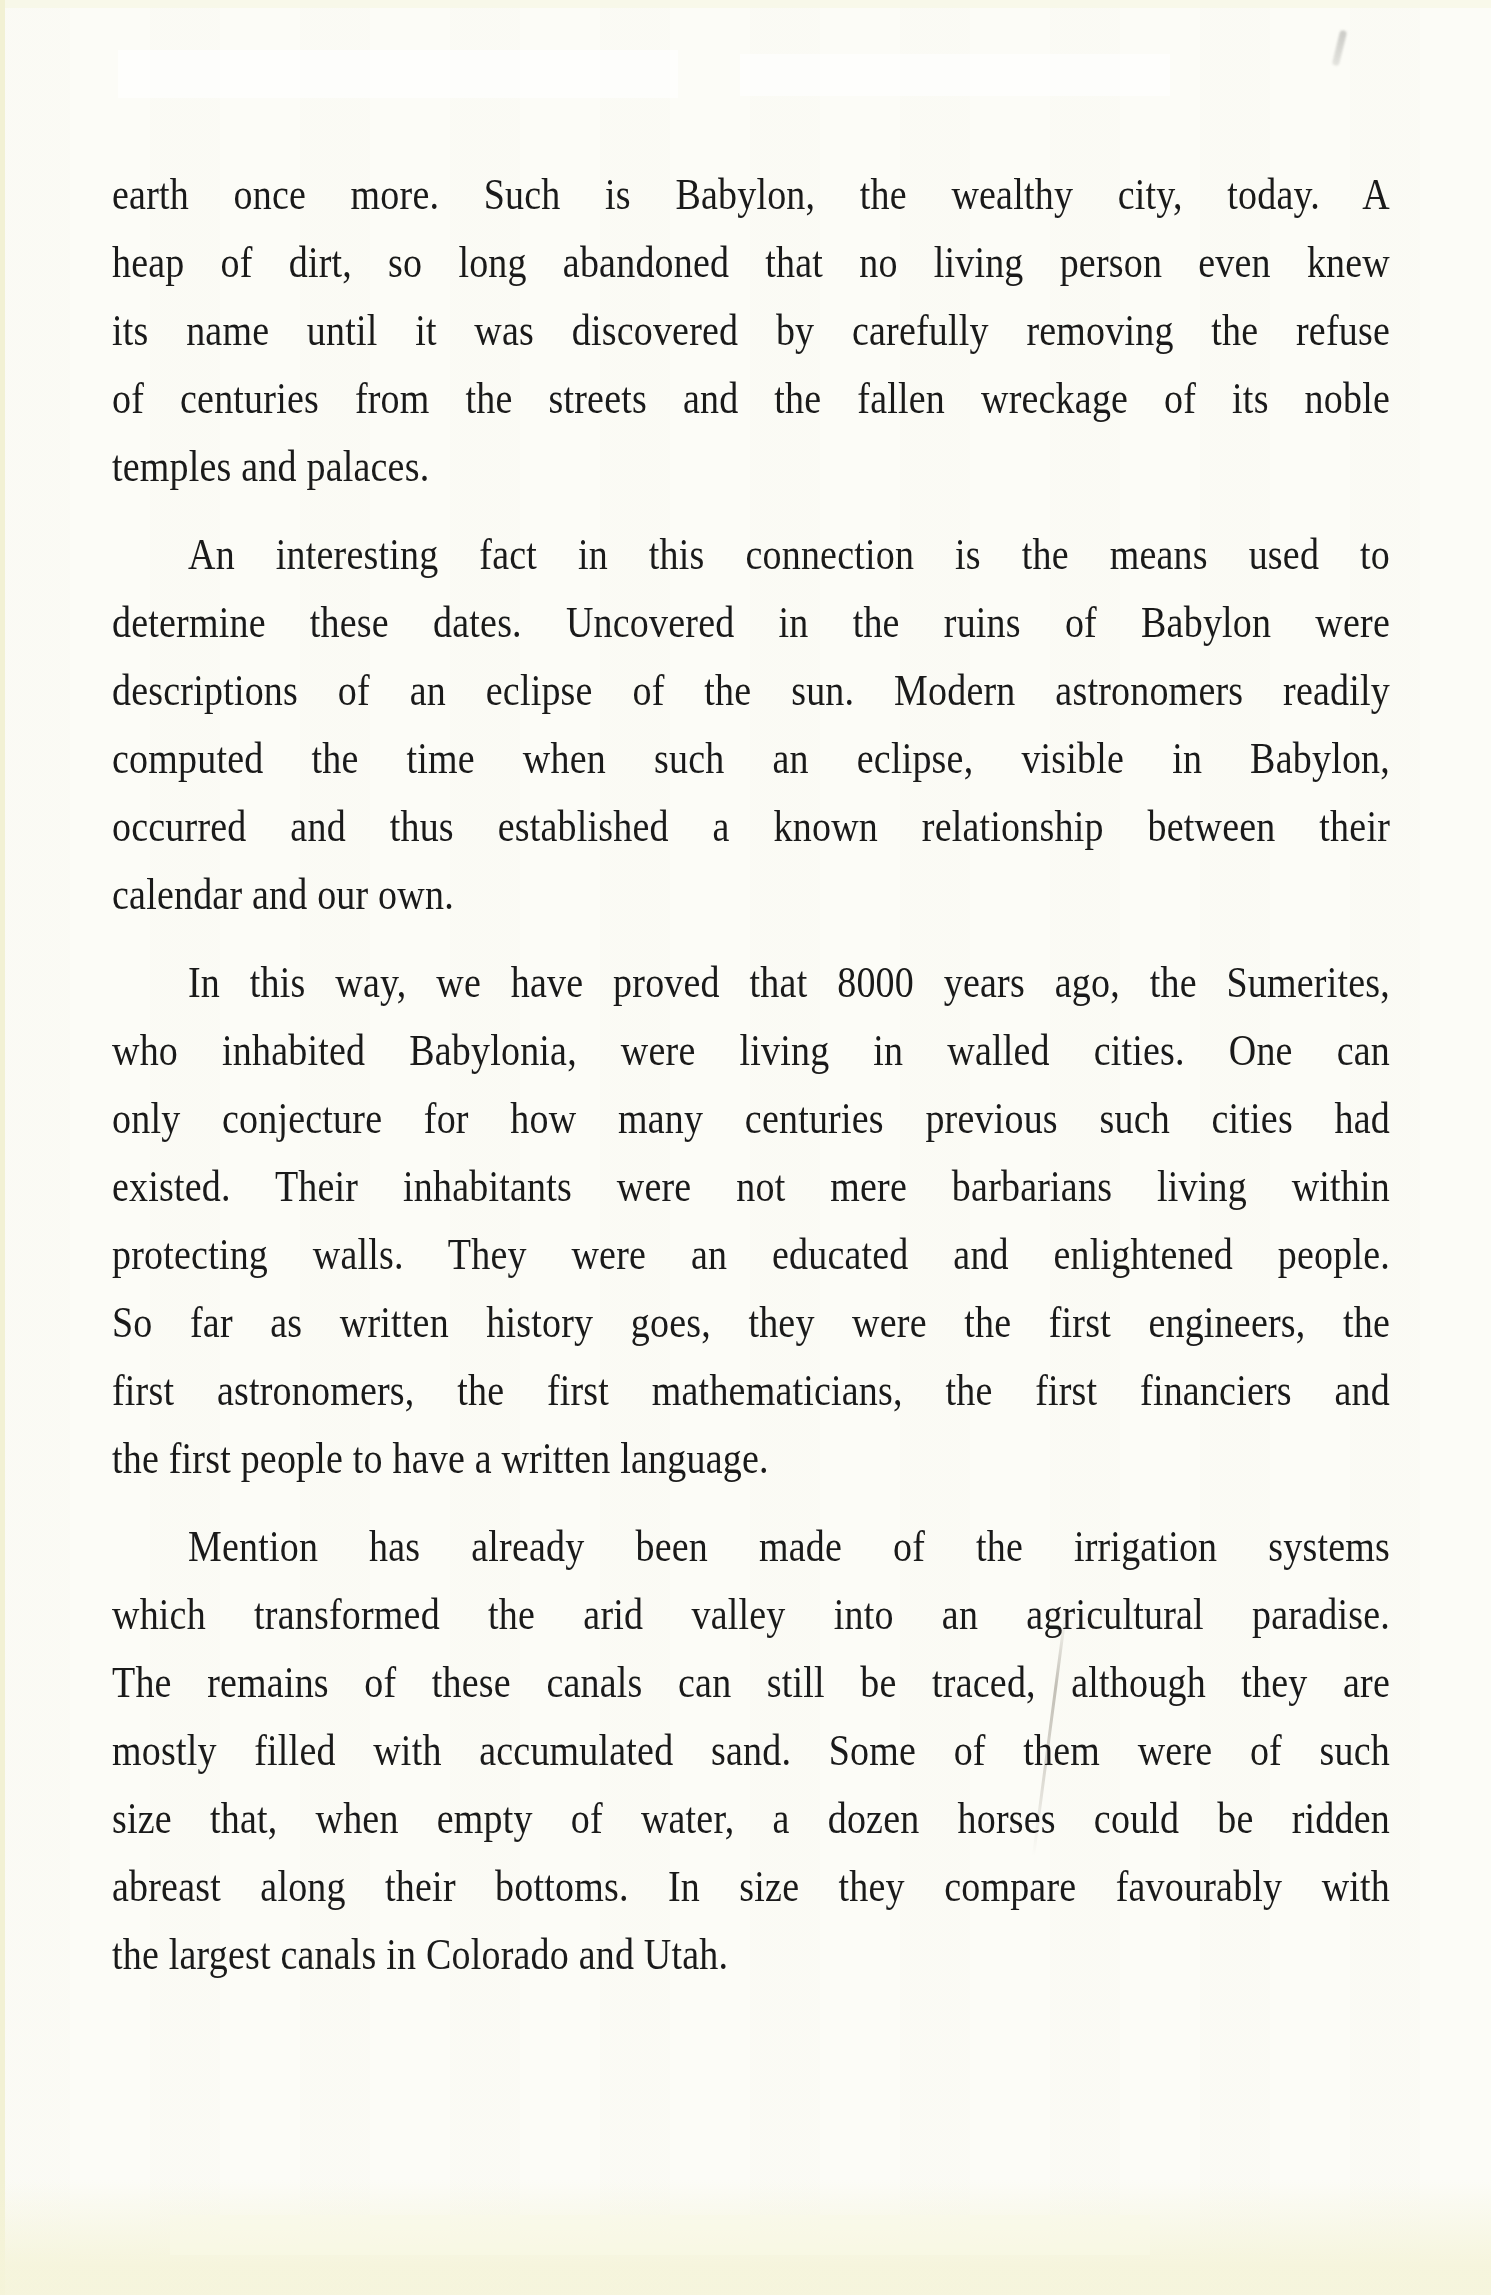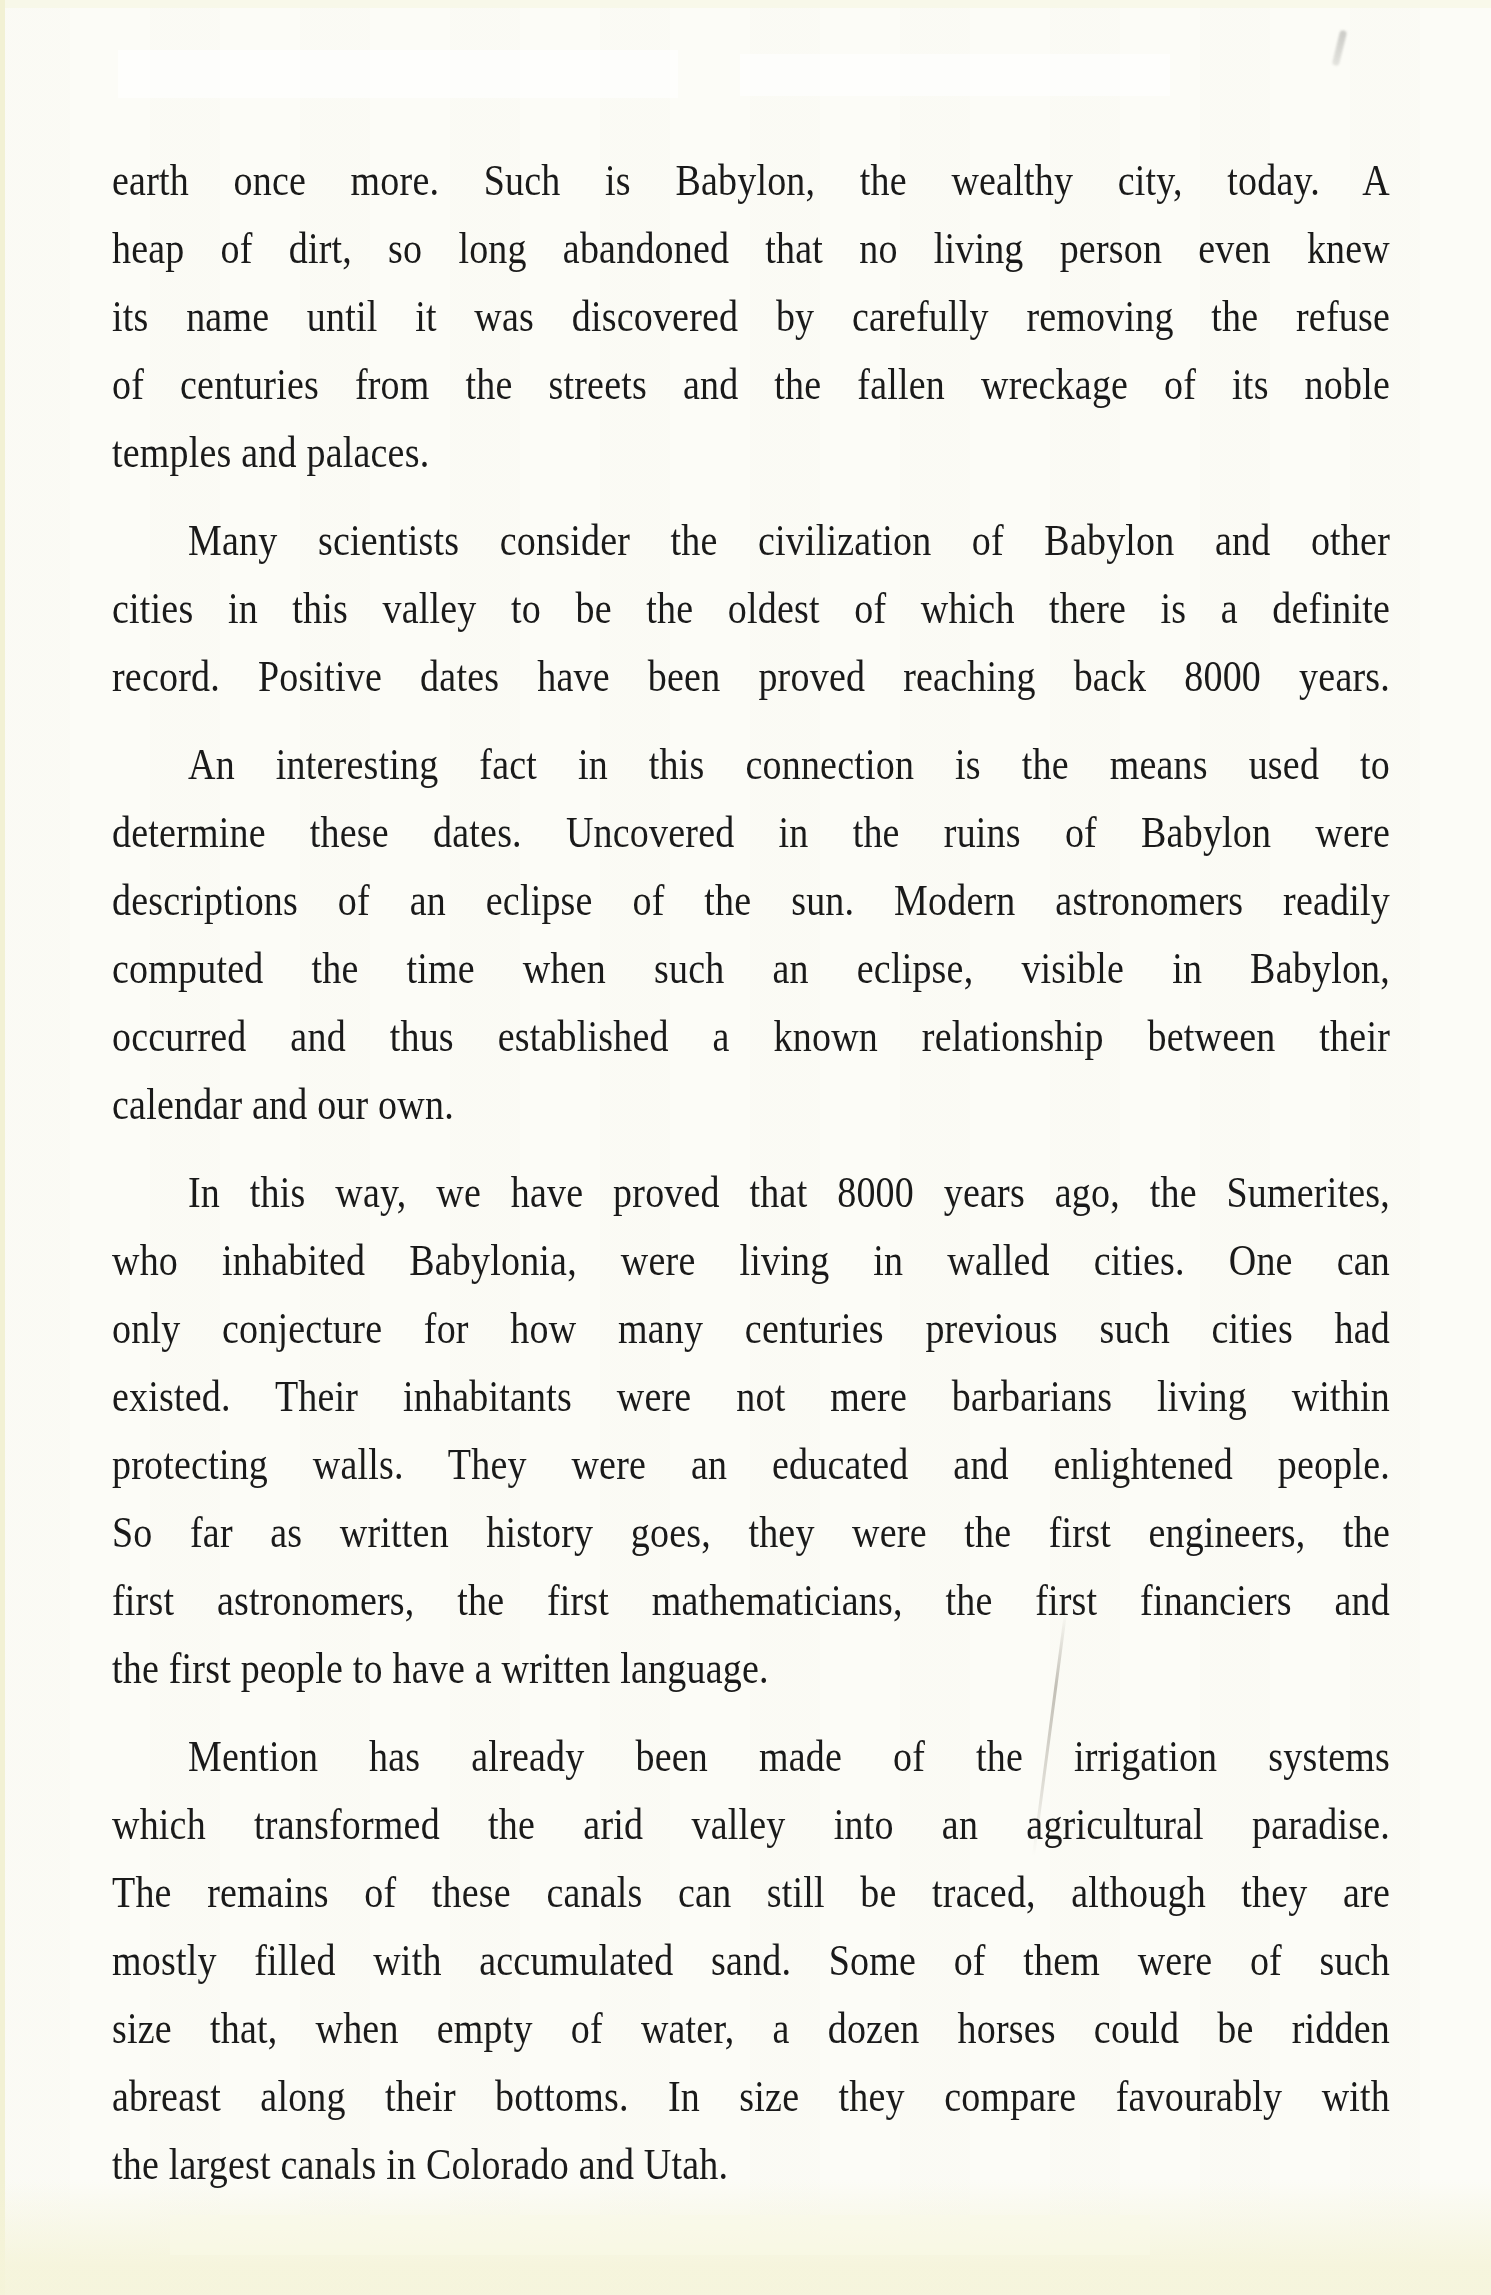--- a/index.html
+++ b/index.html
@@ -56,21 +56,21 @@
     width: 3px; height: 245px;
     border-radius: 2px;
     transform: rotate(7.5deg);
     opacity: 0.8;
     pointer-events: none;
   }
 
   .text-block {
     position: absolute;
     left: 112px;
-    top: 146px;
+    top: 160px;
     width: 1278px;
   }
   .para { margin: 0; }
   .para + .para { margin-top: 20px; }
   .line {
     height: 68px;
     line-height: 68px;
     font-size: 38px;
     letter-spacing: 0.2px;
     text-align: justify;
@@ -99,25 +99,20 @@
 
   <div class="text-block">
       <div class="para">
         <div class="line">earth once more. Such is Babylon, the wealthy city, today. A</div>
         <div class="line">heap of dirt, so long abandoned that no living person even knew</div>
         <div class="line">its name until it was discovered by carefully removing the refuse</div>
         <div class="line">of centuries from the streets and the fallen wreckage of its noble</div>
         <div class="line last">temples and palaces.</div>
       </div>
       <div class="para">
-        <div class="line indent">Many scientists consider the civilization of Babylon and other</div>
-        <div class="line">cities in this valley to be the oldest of which there is a definite</div>
-        <div class="line">record. Positive dates have been proved reaching back 8000 years.</div>
-      </div>
-      <div class="para">
         <div class="line indent">An interesting fact in this connection is the means used to</div>
         <div class="line">determine these dates. Uncovered in the ruins of Babylon were</div>
         <div class="line">descriptions of an eclipse of the sun. Modern astronomers readily</div>
         <div class="line">computed the time when such an eclipse, visible in Babylon,</div>
         <div class="line">occurred and thus established a known relationship between their</div>
         <div class="line last">calendar and our own.</div>
       </div>
       <div class="para">
         <div class="line indent">In this way, we have proved that 8000 years ago, the Sumerites,</div>
         <div class="line">who inhabited Babylonia, were living in walled cities. One can</div>

